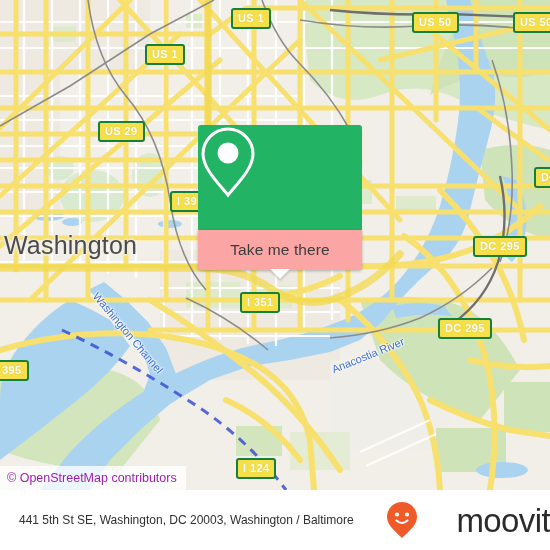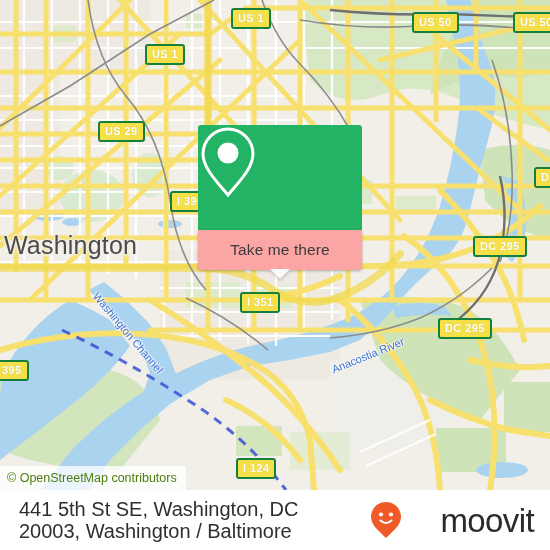--- a/index.html
+++ b/index.html
@@ -50,21 +50,21 @@
     font-size:11px;
     white-space:nowrap;
     transform-origin:0 0;
     text-shadow:1px 0 2px rgba(255,255,255,.85),-1px 0 2px rgba(255,255,255,.85),0 1px 2px rgba(255,255,255,.85),0 -1px 2px rgba(255,255,255,.85);
   }
 
   
   .attrib{
     position:absolute;left:0;top:466px;
     background:rgba(255,255,255,.78);
-    color:#4d7c0f;
+    color:#a21caf;
     font-size:12.5px;
     line-height:24px;
     padding:0 9px 0 7px;
     white-space:nowrap;
   }
 
   
   .callout{position:absolute;left:198px;top:125px;width:164px;}
   .callout-top{
     width:164px;height:105px;
@@ -95,26 +95,25 @@
   
   .footer{
     position:absolute;left:0;top:490px;width:550px;height:60px;
     background:#ffffff;
     display:flex;align-items:center;
   }
   .footer-address{
     flex:1;
     padding-left:19px;padding-right:8px;
     color:#2f2f2f;
-    font-size:20px;
+    font-size:12px;
     line-height:22px;
   }
   .footer-logo{
     display:flex;align-items:center;
-    padding-right:16px;
     gap:36px;
   }
   .footer-logo .word{
     color:#2b2b2b;
     font-size:33px;
     letter-spacing:-.6px;
     line-height:33px;
     margin-left:1px;
   }
 </style>

